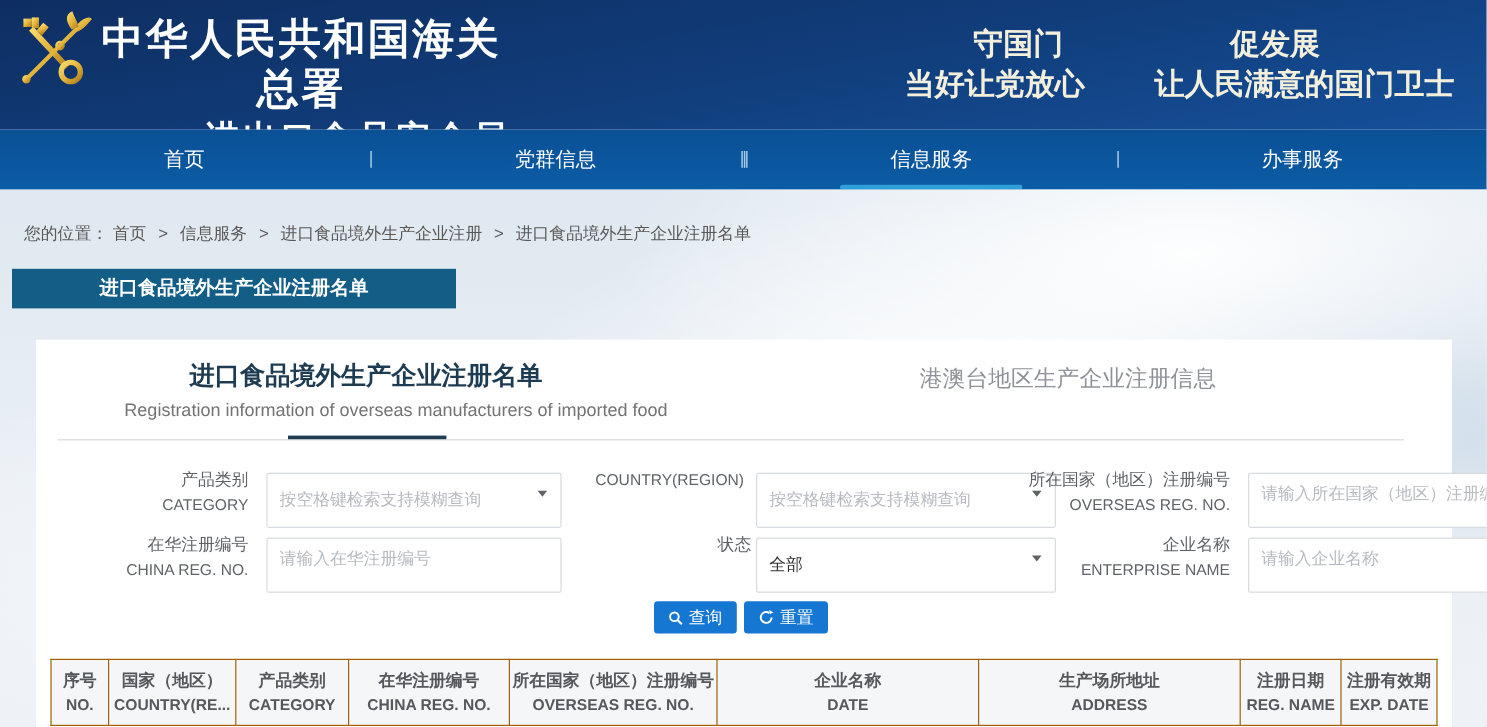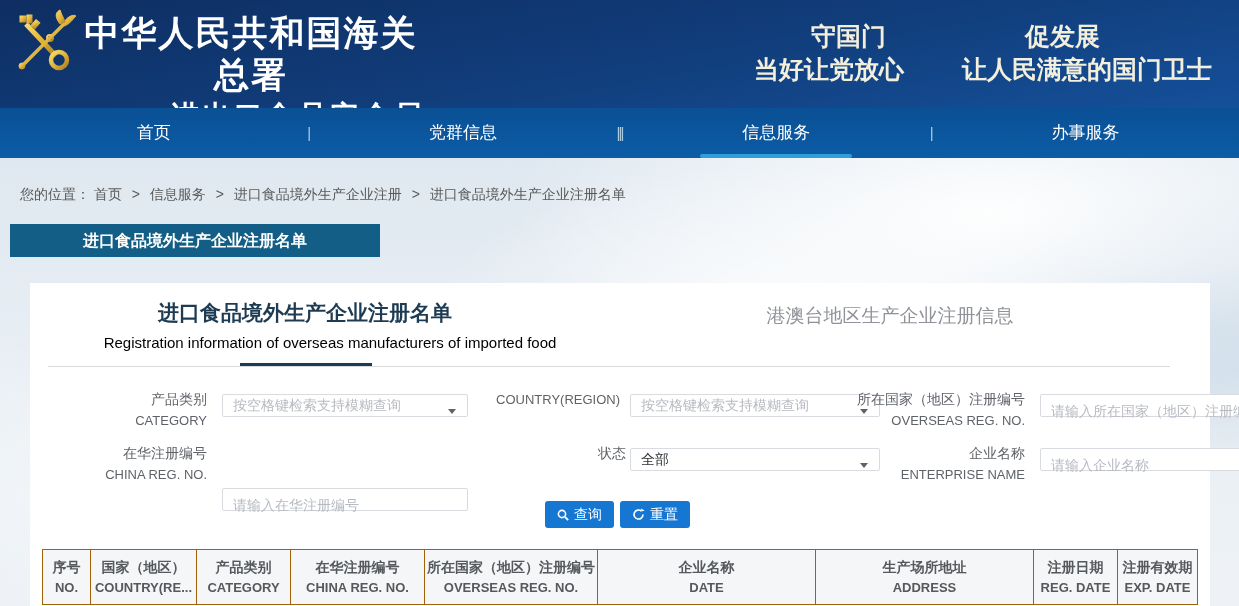--- a/index.html
+++ b/index.html
@@ -46,31 +46,31 @@
   .banner{position:absolute;left:10px;top:224px;width:370px;height:33px;background:#125e87;
     color:#ffffff;font-size:16px;font-weight:bold;text-align:center;line-height:33px;}
 
   
   .card{position:absolute;left:30px;top:283px;width:1180px;height:323px;background:#ffffff;}
 
   
   .tab-active{position:absolute;left:305px;top:299px;transform:translateX(-50%);
     font-size:21px;font-weight:bold;color:#1d3b52;white-space:nowrap;cursor:pointer;}
   .tab-subtitle{position:absolute;left:330px;top:334px;transform:translateX(-50%);
-    font-size:15px;color:#000000;white-space:nowrap;}
+    font-size:15px;color:#737373;white-space:nowrap;}
   .tab-inactive{position:absolute;left:890px;top:303px;transform:translateX(-50%);
     font-size:19px;color:#8f9399;white-space:nowrap;cursor:pointer;}
   .tab-divider{position:absolute;left:48px;top:366px;width:1122px;height:1px;background:#d8dadc;}
   .tab-indicator{position:absolute;left:240px;top:363px;width:132px;height:3px;background:#1d3b52;}
 
   
   .f-label{position:absolute;text-align:right;color:#5f6368;line-height:21px;}
   .f-label .zh{font-size:14px;}
   .f-label .en{font-size:13px;}
-  .f-box{position:absolute;height:23px;border:1px solid #d8dbe0;border-radius:2px;background:#fff;}
+  .f-box{position:absolute;height:46px;border:1px solid #d8dbe0;border-radius:2px;background:#fff;}
   .f-input{width:100%;height:31px;border:none;outline:none;padding:0 10px;font-size:14px;color:#303133;background:transparent;}
   .f-input::placeholder{color:#b7bac0;}
   .f-select{display:flex;align-items:center;padding:0 26px 0 10px;cursor:pointer;}
   .f-select .ph{font-size:14px;color:#b7bac0;white-space:nowrap;overflow:hidden;}
   .f-select .val{font-size:14px;color:#303133;}
   .caret{position:absolute;right:11px;top:14px;width:0;height:0;
     border-left:4px solid transparent;border-right:4px solid transparent;border-top:5px solid #5f6368;}
 
   
   .btn-row{position:absolute;left:545px;top:501px;display:flex;gap:6px;}
@@ -180,21 +180,21 @@
     <div class="en">OVERSEAS REG. NO.</div>
   </div>
   <div class="f-box" style="left:1040px;top:394px;width:210px;">
     <input class="f-input" placeholder="请输入所在国家（地区）注册编号" style="">
   </div>
 
   <div class="f-label" style="left:60px;top:443px;width:147px;">
     <div class="zh">在华注册编号</div>
     <div class="en">CHINA REG. NO.</div>
   </div>
-  <div class="f-box" style="left:222px;top:448px;width:246px;margin-top:40px;">
+  <div class="f-box" style="left:222px;top:448px;width:246px;">
     <input class="f-input" placeholder="请输入在华注册编号" style="">
   </div>
 
   <div class="f-label" style="left:476px;top:443px;width:150px;">
     <div class="zh">状态</div>
   </div>
   <div class="f-box f-select" style="left:630px;top:448px;width:250px;">
     <span class="val">全部</span>
     <span class="caret"></span>
   </div>
@@ -261,21 +261,21 @@
         <th>
             <span class="zh">企业名称</span>
             <span class="en">DATE</span>
           </th>
         <th>
             <span class="zh">生产场所地址</span>
             <span class="en">ADDRESS</span>
           </th>
         <th>
             <span class="zh">注册日期</span>
-            <span class="en">REG. DATE</span>
+            <span class="en">REG. NAME</span>
           </th>
         <th>
             <span class="zh">注册有效期</span>
             <span class="en">EXP. DATE</span>
           </th>
       </tr>
     </thead>
   </table>
 
 </div>

